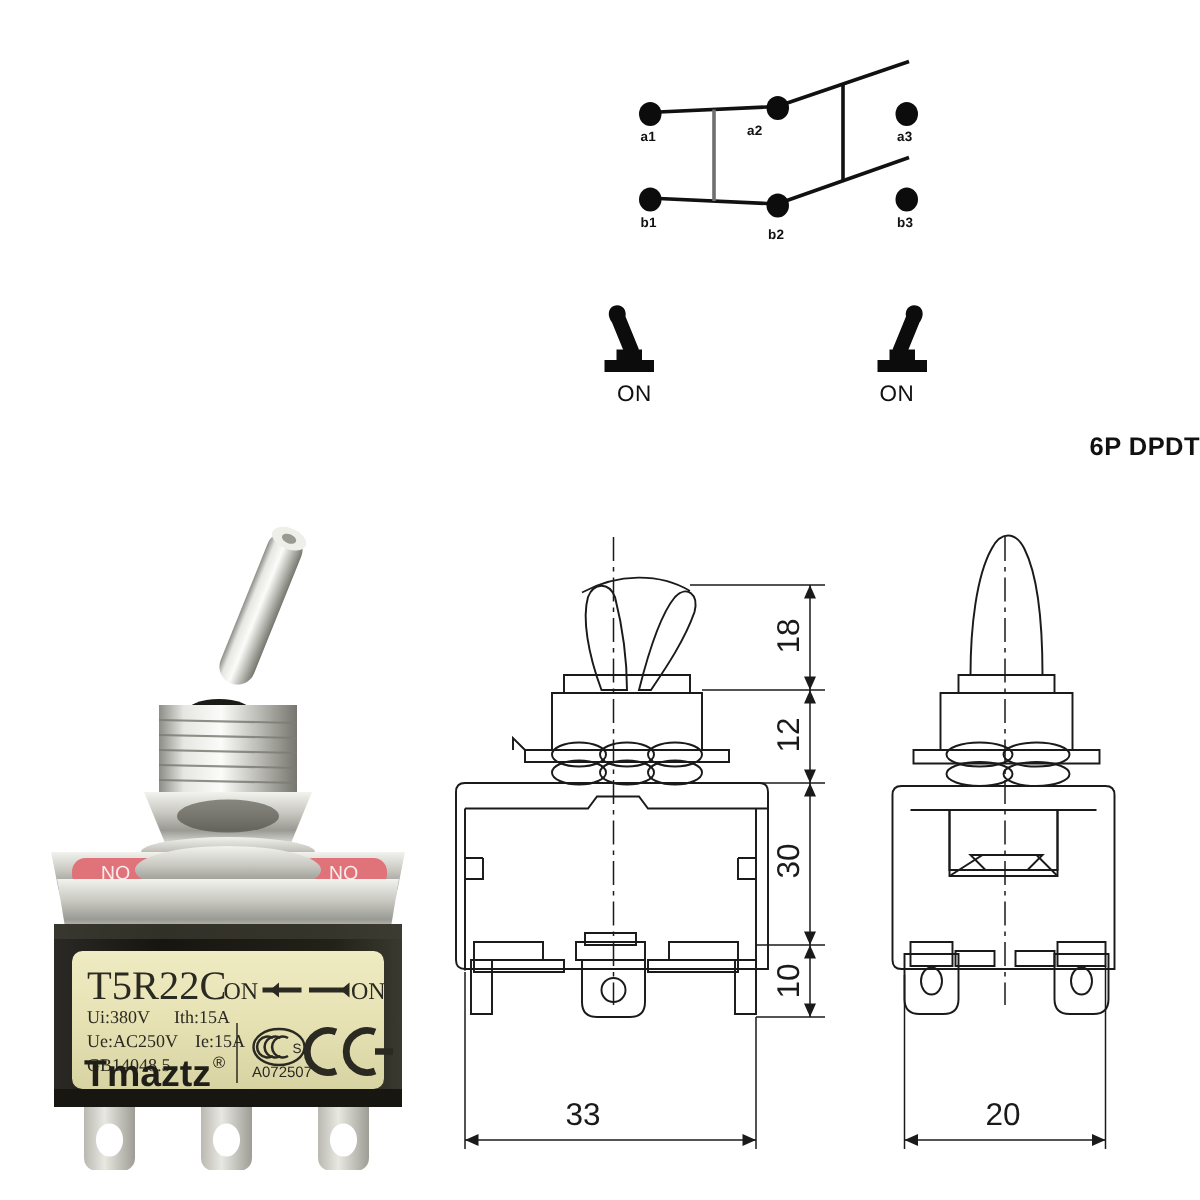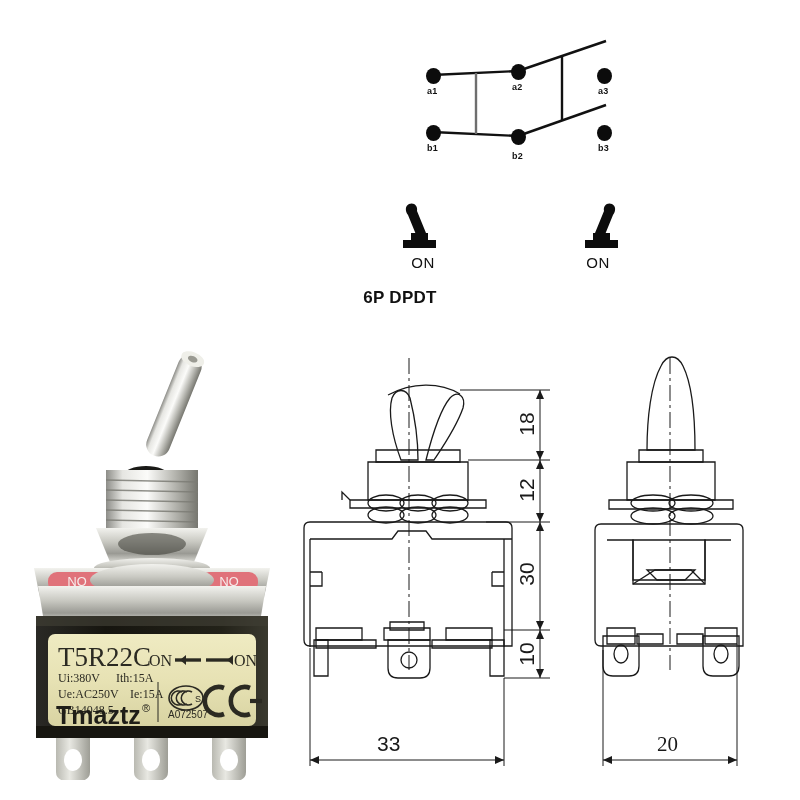--- a/index.html
+++ b/index.html
@@ -26,21 +26,21 @@
 
   
   .togwrap{width:66px;}
   .togcap{
     text-align:center;font-size:15px;color:#111;margin-top:2px;
     font-family:"Liberation Sans",sans-serif;letter-spacing:.4px;
   }
   .tog-svg{display:block;margin:0 auto;}
 
   .dpdt{
-    left:0;top:288px;width:800px;text-align:center;
+    left:0;top:288px;width:800px;text-align:right;
     font-size:17px;font-weight:bold;color:#111;letter-spacing:.3px;
   }
 
   
   .photo{left:18px;top:330px;width:265px;height:450px;}
   .photo svg{display:block;}
 
   
   .dwg{overflow:visible;}
   .dimtxt{
@@ -68,21 +68,21 @@
     </svg>
 
     <div class="node" style="left:16px;top:33px;"></div>
     <div class="node" style="left:101px;top:29px;"></div>
     <div class="node" style="left:187px;top:33px;"></div>
     <div class="node" style="left:16px;top:90px;"></div>
     <div class="node" style="left:101px;top:94px;"></div>
     <div class="node" style="left:187px;top:90px;"></div>
 
     <div class="nodelbl" style="left:17px;top:51px;">a1</div>
-    <div class="nodelbl" style="left:102px;top:47px;">a2</div>
+    <div class="nodelbl" style="left:88px;top:47px;">a2</div>
     <div class="nodelbl" style="left:188px;top:51px;">a3</div>
     <div class="nodelbl" style="left:17px;top:108px;">b1</div>
     <div class="nodelbl" style="left:102px;top:116px;">b2</div>
     <div class="nodelbl" style="left:188px;top:108px;text-align:center;">b3</div>
   </div>
 
   <div class="abs togwrap" style="left:390px;top:200px;">
     <svg class="tog-svg" width="56" height="52" viewBox="0 0 56 52">
       <path d="M14,4 C19,2 23,6 22,11 L31,33 L22,37 L13,15 C10,11 10,6 14,4 Z" fill="#0c0c0c"></path>
       <rect x="16" y="33" width="17" height="8" fill="#0c0c0c"></rect>
@@ -335,16 +335,16 @@
         <line x1="8" y1="420" x2="142" y2="420"></line>
         <line x1="8" y1="310" x2="8" y2="426"></line>
         <line x1="142" y1="304" x2="142" y2="426"></line>
       </g>
       <g fill="#1a1a1a">
         <path d="M8,420 l9,-4 v8 z"></path>
           <path d="M142,420 l-9,-4 v8 z"></path>
       </g>
     </svg>
 
-    <div class="dimtxt" style="left:62px;top:392px;font-family:Liberation Serif, serif;">20</div>
+    <div class="dimtxt" style="left:62px;top:392px;">20</div>
   </div>
 
 </div>
 
 </body></html>

